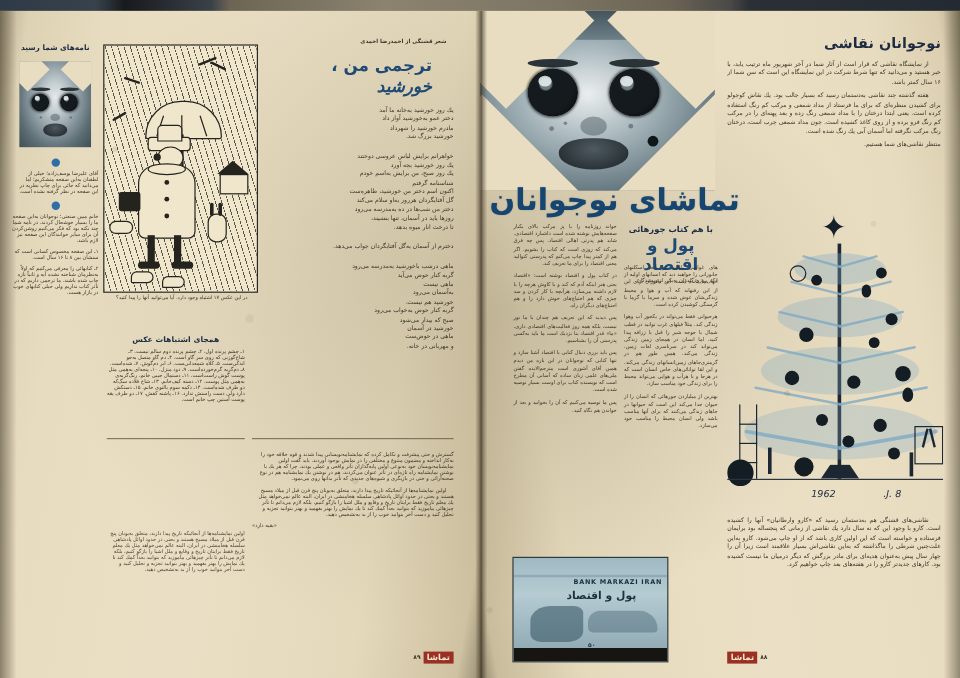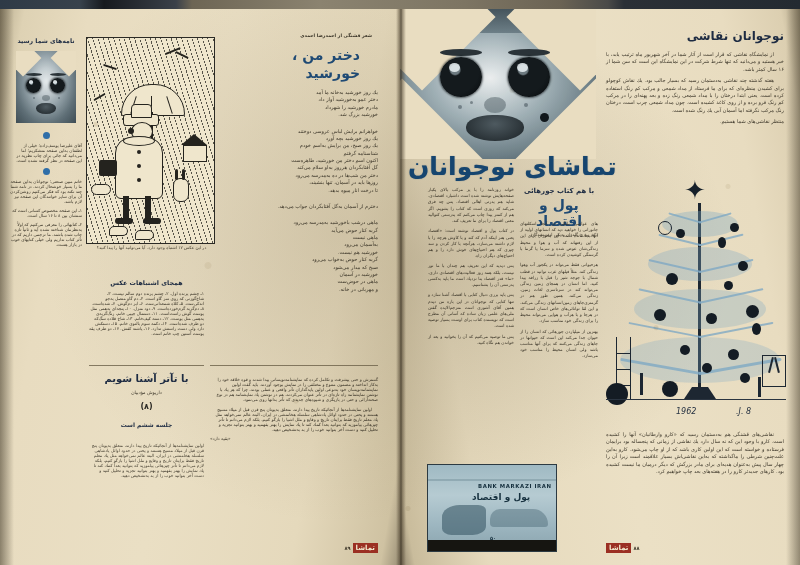--- a/index.html
+++ b/index.html
@@ -114,22 +114,22 @@
 
   <div class="scan-band"></div>
 
   <div class="leaf leaf-left">
 
     <div class="col" style="right:28px;top:24px;width:150px;">
       <div class="byline" style="text-align:right;font-weight:bold;font-size:4.6px;">شعر قشنگی از احمدرضا احمدی</div>
     </div>
 
     <div class="col" style="right:40px;top:38px;width:140px;">
-      <div class="hd hd-blue" style="font-size:14px;text-align:right;line-height:1.25;">دختر من ،</div>
-      <div class="hd hd-blue" style="font-size:14px;text-align:right;line-height:1.25;">خورشید</div>
+      <div class="hd hd-blue" style="font-size:14px;text-align:right;line-height:1.25;">ترجمی من ،</div>
+      <div class="hd hd-blue" style="font-size:14px;text-align:right;line-height:1.25;font-style:italic;">خورشید</div>
     </div>
 
     <div class="col body" style="right:22px;top:80px;width:150px;">
       <p class="sm" style="text-align:right;white-space:pre-line;margin-bottom:9px;">یك روز خورشید به‌خانه ما آمد
 دختر عمو به‌خورشید آواز داد
 مادرم خورشید را شهرداد
 خورشید بزرگ شد.</p>
       <p class="sm" style="text-align:right;white-space:pre-line;margin-bottom:9px;">خواهرانم برایش لباس عروسی دوختند
 یك روز خورشید بچه آورد
 یك روز صبح، من برایش به‌اسم خودم
@@ -227,26 +227,20 @@
     </div>
 
     <div class="col" style="right:196px;top:270px;width:115px;">
       <div class="hd" style="font-size:6.4px;margin-bottom:4px;">همجای اشتباهات عكس</div>
       <p class="tiny body">۱ـ چشم پرنده اول. ۲ـ چشم پرنده دوم سالم نیست. ۳ـ شاخ‌گوزنی كه روی سر گاو است. ۴ـ دم گاو متصل به‌جو اندكی‌ست. ۵ـ كلاه شمعدانی‌ست. ۶ـ ابر دم‌گوش. ۷ـ شده‌است. ۸ـ دم‌گربه گرم‌خورده‌است. ۹ـ دود منزل. ۱۰ـ پنجه‌ای به‌همی مثل پوست گوش راست‌است. ۱۱ـ دستمال جیبی خانم، رنگ‌گربه‌ی به‌همی مثل پوست. ۱۲ـ دسته كیف‌خانم. ۱۳ـ شاخ قلاده سگ‌كه دو طرف شده‌است. ۱۴ـ دكمه سوم بالتوی خانم. ۱۵ـ دستكش دارد ولی دست راستش تدارد. ۱۶ـ پاشنه كفش. ۱۷ـ دو طرف یقه پوست آستین چپ خانم است.</p>
     </div>
 
     <div class="rule" style="position:absolute;right:196px;top:356px;width:115px;"></div>
     <div class="rule" style="position:absolute;right:22px;top:356px;width:168px;"></div>
 
-    <div class="col" style="right:196px;top:364px;width:115px;">
-      <div class="hd" style="font-size:10px;">با تآتر آشنا شویم</div>
-      <div class="byline" style="margin-top:6px;">داریوش مؤدبیان</div>
-      <div class="numbig" style="margin-top:7px;">(۸)</div>
-      <div class="hd" style="font-size:6px;margin-top:10px;">جلسه ششم است</div>
-    </div>
 
     <div class="col" style="right:22px;top:364px;width:168px;">
       <p class="tiny body">گسترش و حتی پیشرفت و تكامل كرده كه نمایشنامه‌نویسانی پیدا شدند و قوه خلاقه خود را به‌كار انداخته و مضمون متنوع و مختلفی را در نمایش بوجود آوردند. باید گفت اولین نمایشنامه‌نویسان خود به‌نوعی اولین پایه‌گذاران تآتر واقعی و عملی بودند، چرا كه هر یك با نوشتن نمایشنامه راه تازه‌ای در تآتر عنوان می‌كردند، هم در نوشتن یك نمایشنامه هم در نوع صحنه‌آرائی و حتی در بازیگری و شیوه‌های جدیدی كه تآتر بدانها روی می‌نمود.</p>
       <p class="tiny body" style="text-indent:6px;">اولین نمایشنامه‌ها از آنجائیكه تاریخ پیدا دارند، متعلق به‌یونان پنج قرن قبل از میلاد مسیح هستند و یحتی در حدود اوائل پادشاهی سلسله هخامنشی در ایران، البته عالم نمی‌خواهد مثل یك معلم تاریخ فقط برایتان تاریخ و وقایع و ملل اشیا را بازگو كنیم، بلكه لازم می‌دانم تا تآتر چیزهائی بیاموزید كه بتوانید بعداً كمك كند تا یك نمایش را بهتر بفهمید و بهتر بتوانید تجزیه و تحلیل كنید و دست آخر بتوانید خوب را از بد به‌تشخیص دهید.</p>
       <p class="tiny body" style="text-align:left;margin-top:4px;">«بقیه دارد»</p>
     </div>
 
     <div class="col" style="right:196px;top:430px;width:115px;">
       <p class="tiny body" style="opacity:.92;">اولین نمایشنامه‌ها از آنجائیكه تاریخ پیدا دارند، متعلق به‌یونان پنج قرن قبل از میلاد مسیح هستند و یحتی در حدود اوائل پادشاهی سلسله هخامنشی در ایران، البته عالم نمی‌خواهد مثل یك معلم تاریخ فقط برایتان تاریخ و وقایع و ملل اشیا را بازگو كنیم، بلكه لازم می‌دانم تا تآتر چیزهائی بیاموزید كه بتوانید بعداً كمك كند تا یك نمایش را بهتر بفهمید و بهتر بتوانید تجزیه و تحلیل كنید و دست آخر بتوانید خوب را از بد به‌تشخیص دهید.</p>
     </div>

